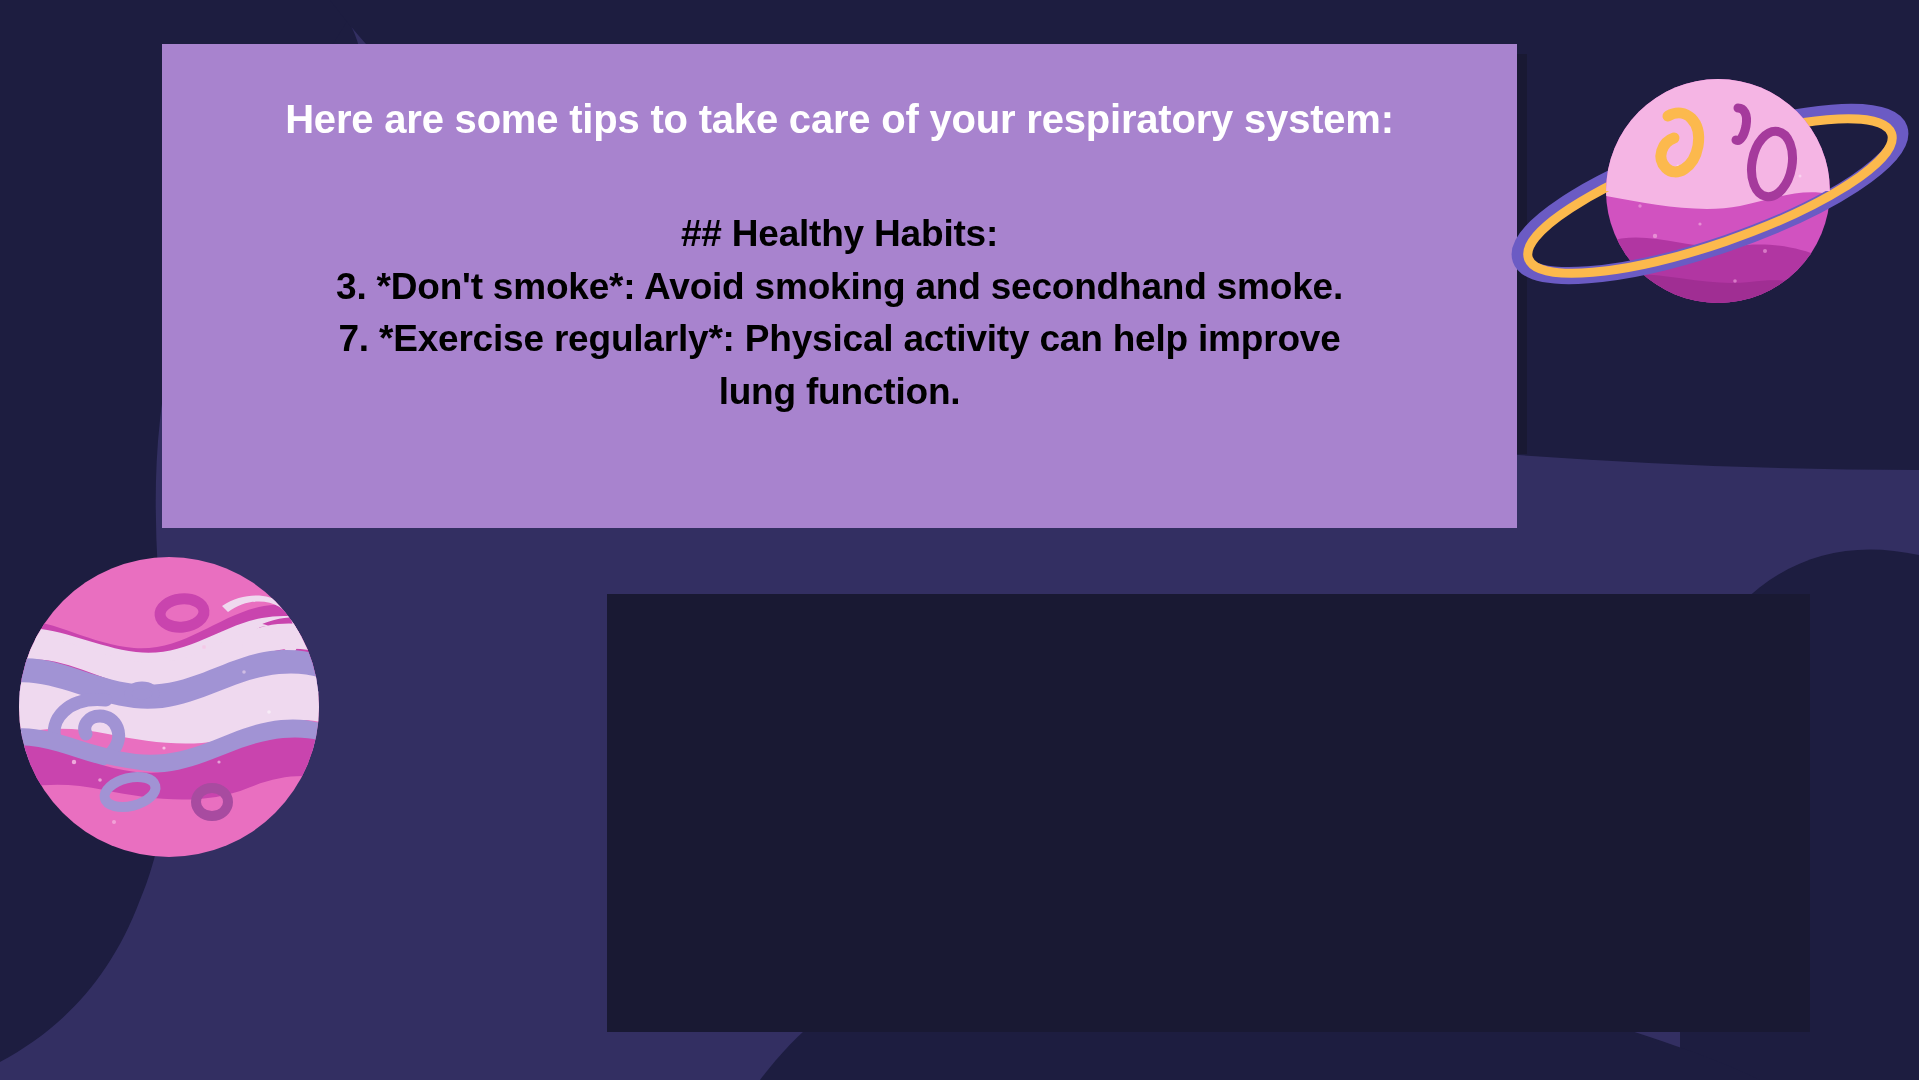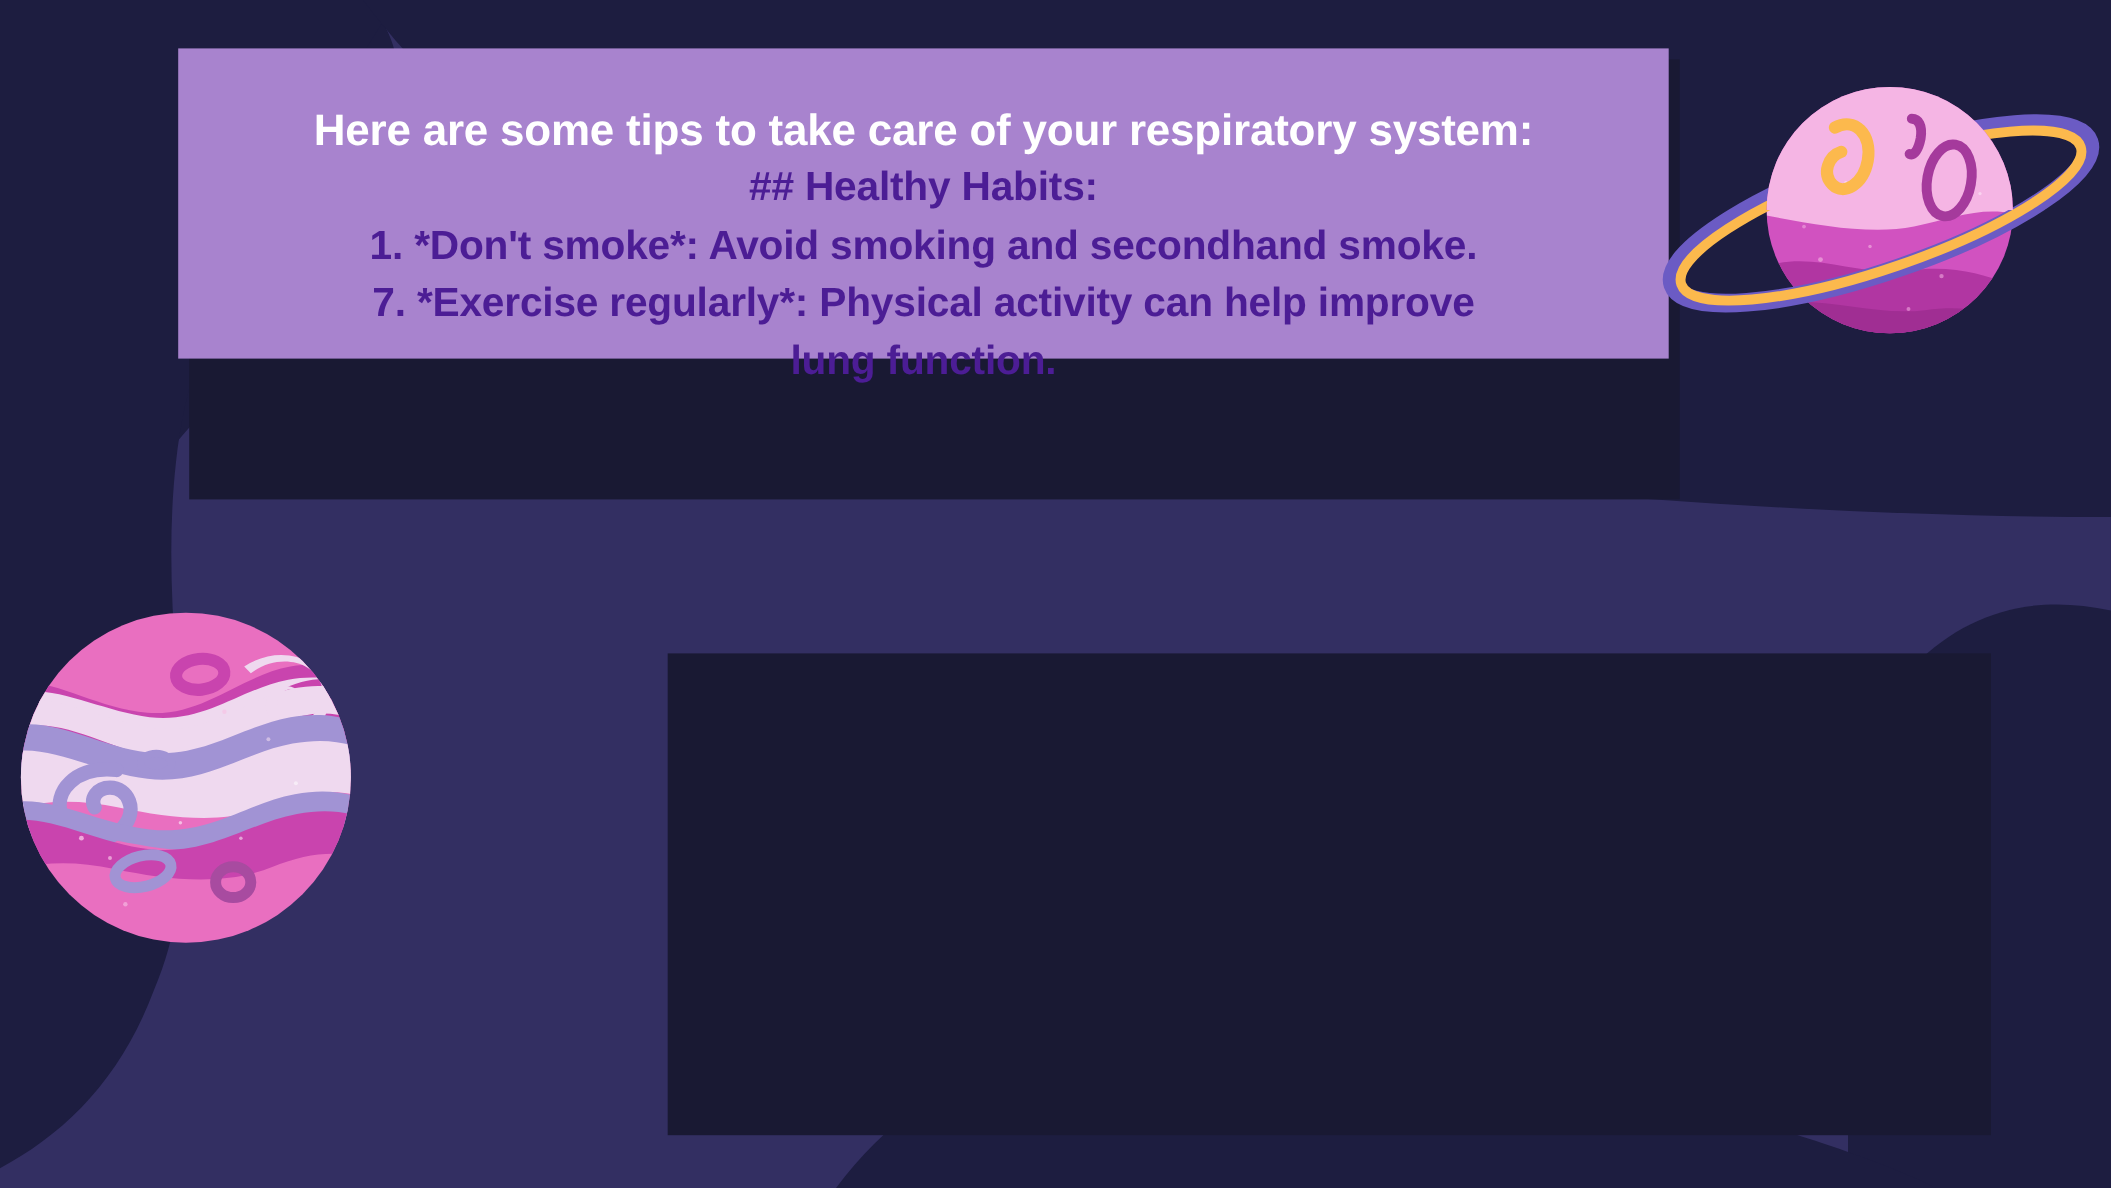--- a/index.html
+++ b/index.html
@@ -34,21 +34,21 @@
     justify-content: flex-start;
   }
   .card-shadow {
     position: absolute;
     background: #191933;
   }
   #card-one {
     left: 162px;
     top: 44px;
     width: 1355px;
-    height: 282px;
+    height: 484px;
     padding: 50px 36px 24px 36px;
     align-items: center;
   }
   #card-one-shadow {
     left: 172px;
     top: 54px;
     width: 1355px;
     height: 400px;
   }
   #card-two {
@@ -69,21 +69,21 @@
     color: #ffffff;
     font-size: 40px;
     font-weight: bold;
     text-align: center;
     line-height: 1.25;
     letter-spacing: -0.2px;
     margin: 0;
     white-space: nowrap;
   }
   .card-line {
-    color: #4c1d95;
+    color: #000000;
     font-size: 37px;
     font-weight: bold;
     text-align: center;
     line-height: 1.42;
     margin: 0;
     letter-spacing: -0.2px;
   }
   .card-line-big {
     color: #ffffff;
     font-size: 45px;
@@ -121,21 +121,21 @@
     <path d="M1919,555 C1850,540 1790,555 1740,605 C1700,645 1680,700 1680,760 L1680,1080 L1919,1080 Z" fill="#1d1d40"></path>
 
     <path d="M760,1080 C820,1000 900,955 1010,945 C1180,930 1380,960 1560,1010 C1650,1035 1720,1060 1760,1080 Z" fill="#1d1d40"></path>
   </svg>
 
   <div class="card-shadow" id="card-one-shadow"></div>
   <div class="card" id="card-one">
     <p class="card-heading">Here are some tips to take care of your respiratory system:</p>
     <div class="gap-line"></div>
     <p class="card-line">## Healthy Habits:</p>
-    <p class="card-line">1. *Don't smoke*: Avoid smoking and secondhand smoke.</p>
+    <p class="card-line">3. *Don't smoke*: Avoid smoking and secondhand smoke.</p>
     <p class="card-line">7. *Exercise regularly*: Physical activity can help improve</p>
     <p class="card-line">lung function.</p>
   </div>
 
   <div class="card-shadow" id="card-two-shadow"></div>
 
   <div class="planet-wrap" id="planet-saturn">
     <svg width="420" height="290" viewBox="0 0 420 290">
       <defs>
         <clipPath id="saturnBody">

